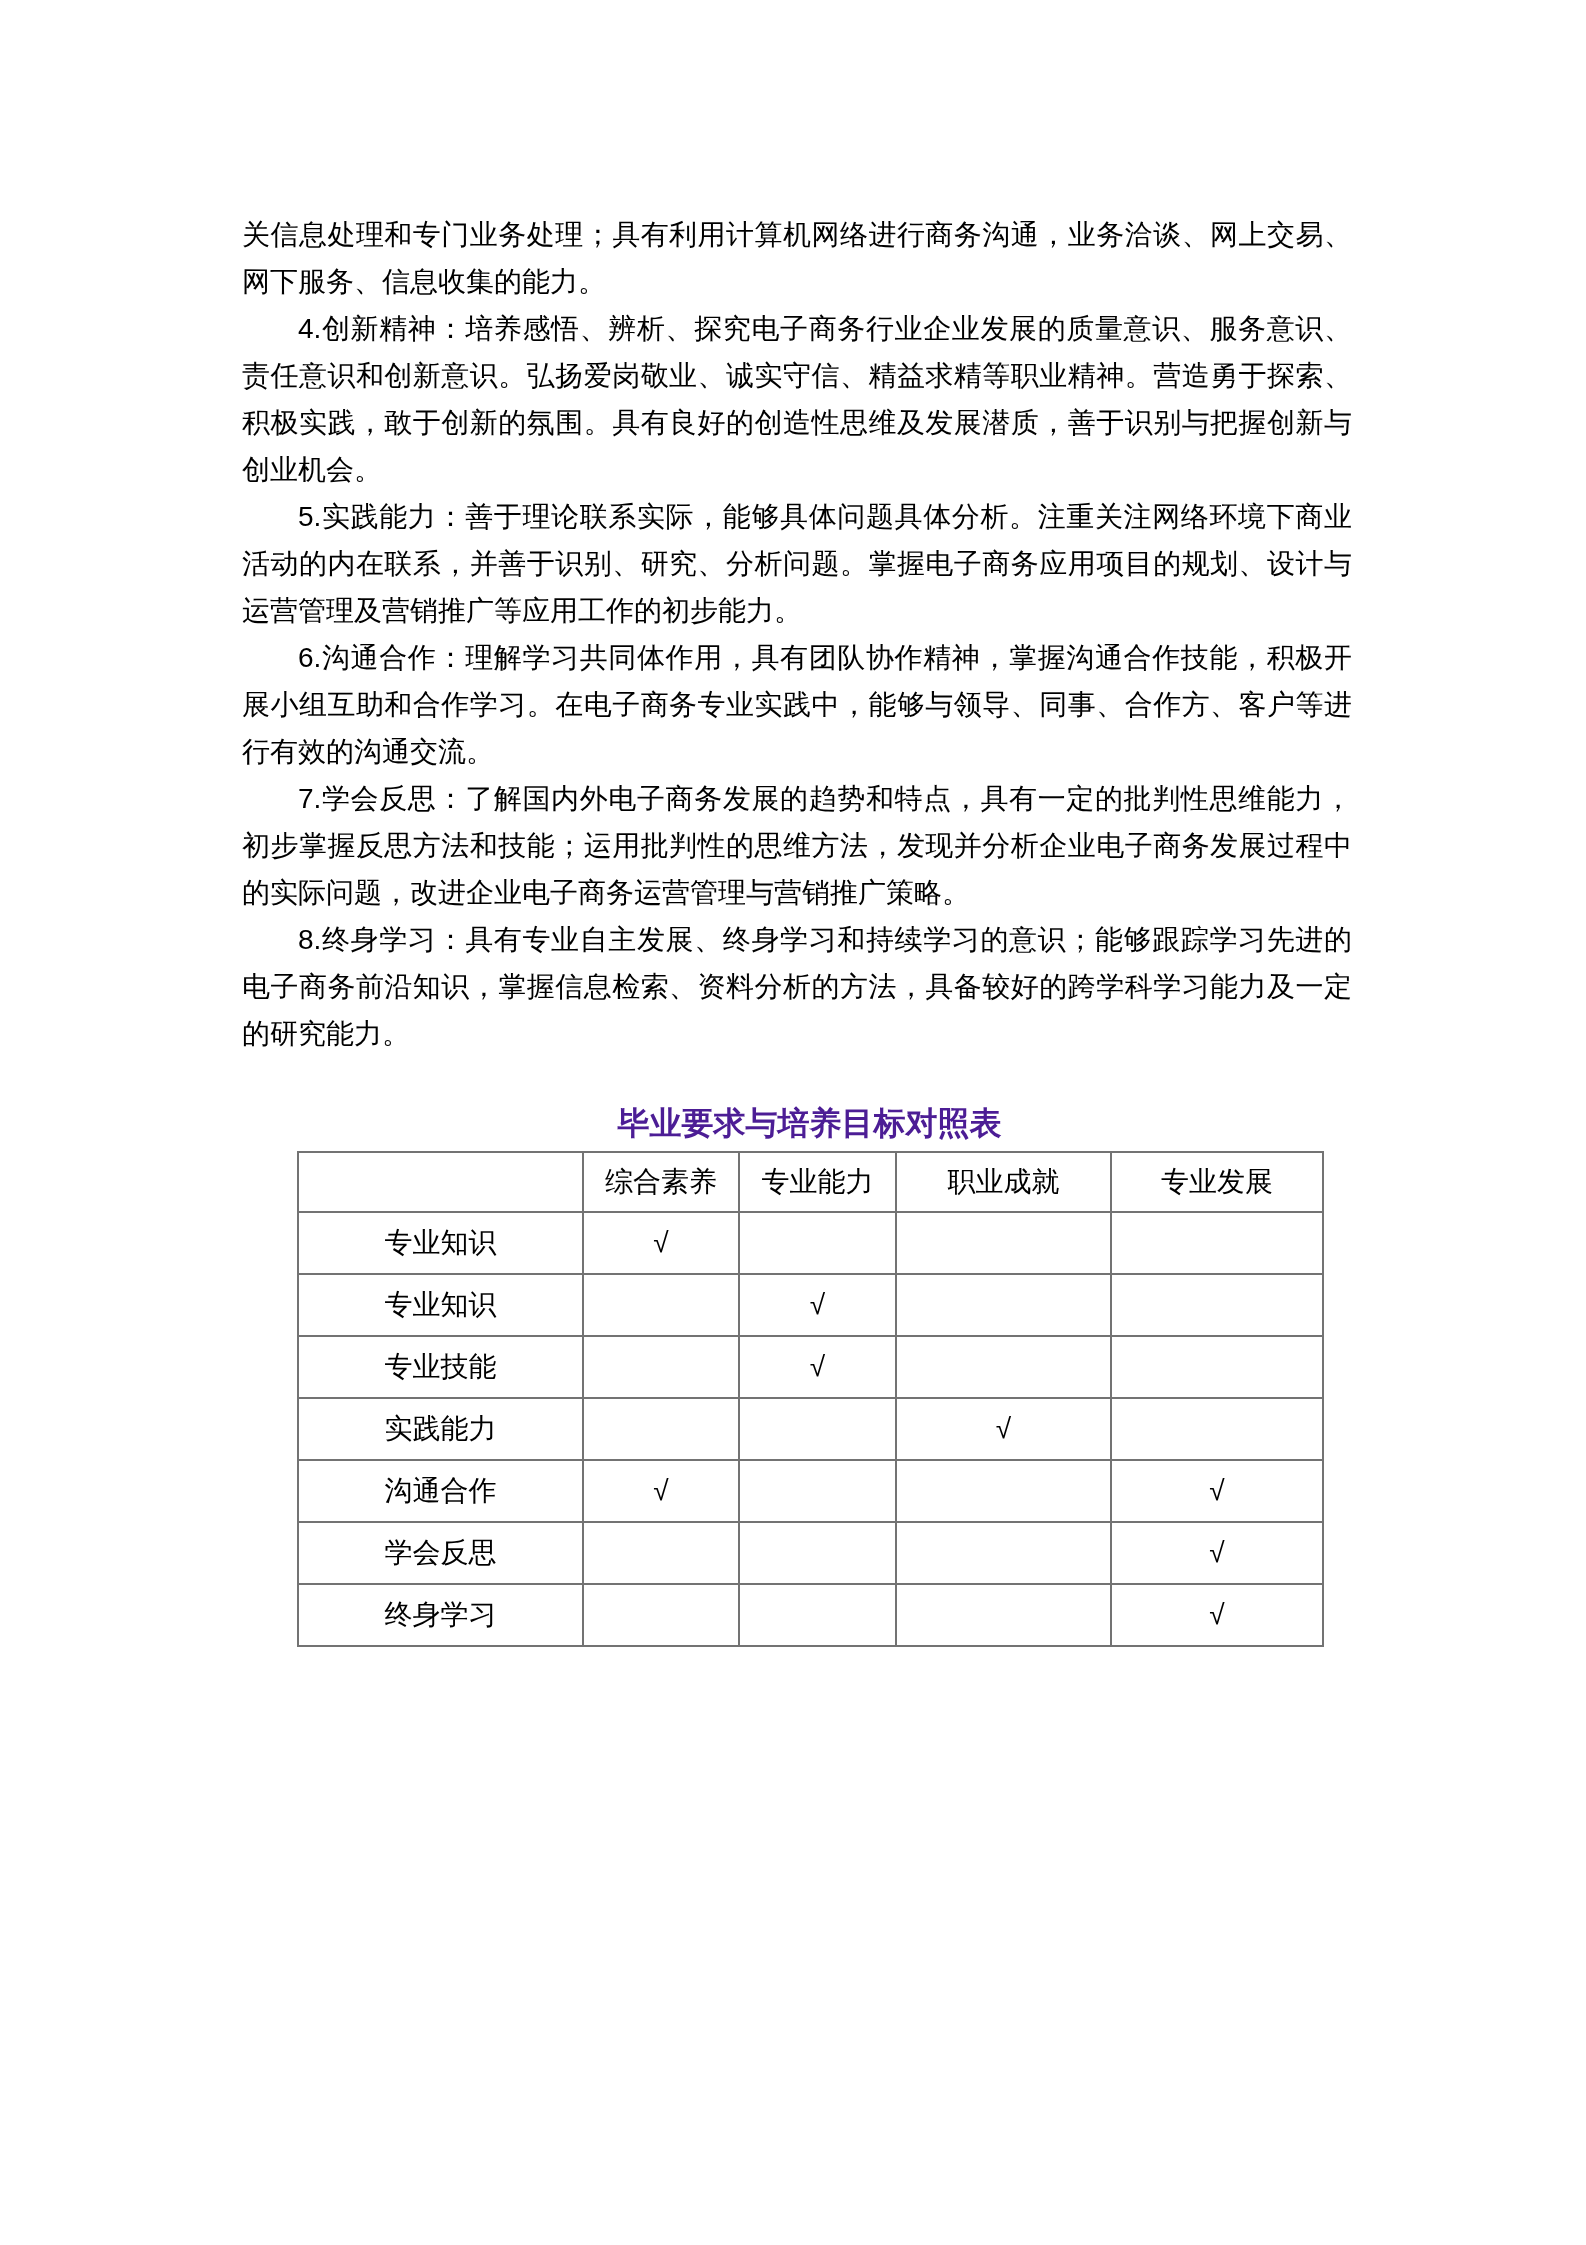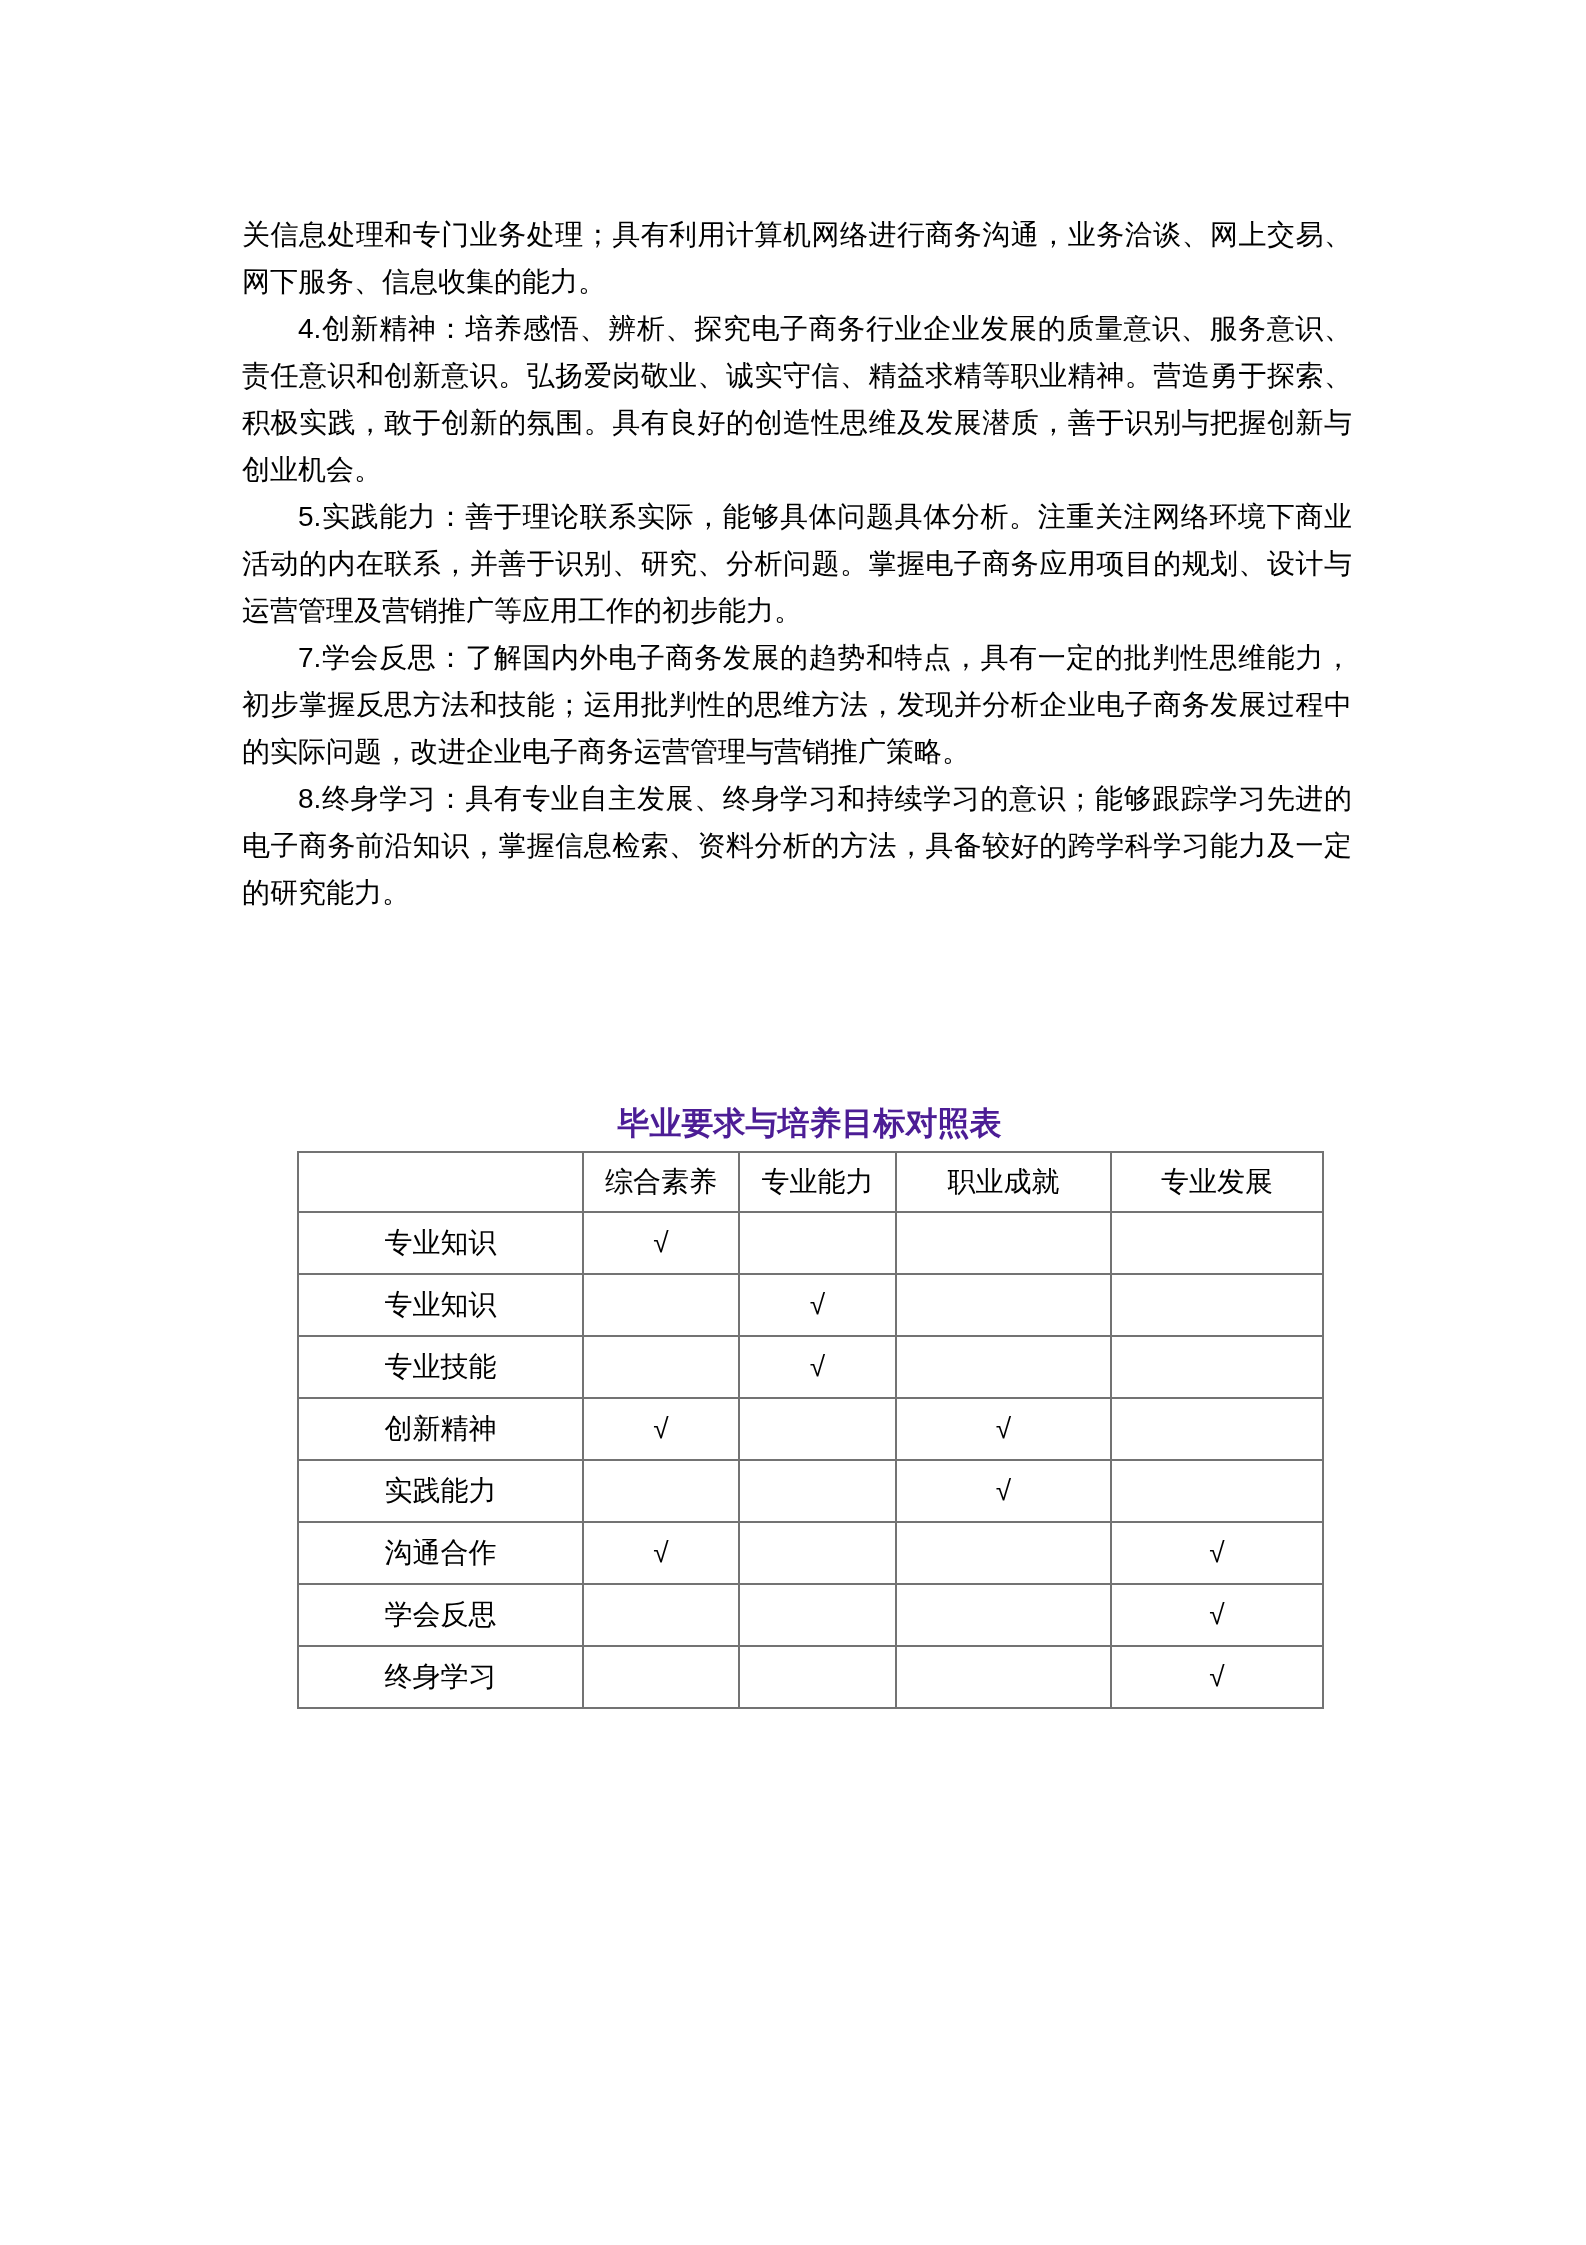--- a/index.html
+++ b/index.html
@@ -88,20 +88,21 @@
 </style>
 </head>
 <body>
 
 <div id="page">
 
   <div id="text-block">
     <p>关信息处理和专门业务处理；具有利用计算机网络进行商务沟通，业务洽谈、网上交易、网下服务、信息收集的能力。</p>
     <p class="indent">4.创新精神：培养感悟、辨析、探究电子商务行业企业发展的质量意识、服务意识、责任意识和创新意识。弘扬爱岗敬业、诚实守信、精益求精等职业精神。营造勇于探索、积极实践，敢于创新的氛围。具有良好的创造性思维及发展潜质，善于识别与把握创新与创业机会。</p>
     <p class="indent">5.实践能力：善于理论联系实际，能够具体问题具体分析。注重关注网络环境下商业活动的内在联系，并善于识别、研究、分析问题。掌握电子商务应用项目的规划、设计与运营管理及营销推广等应用工作的初步能力。</p>
+    <p class="indent">6.沟通合作：理解学习共同体作用，具有团队协作精神，掌握沟通合作技能，积极开展小组互助和合作学习。在电子商务专业实践中，能够与领导、同事、合作方、客户等进行有效的沟通交流。</p>
     <p class="indent">7.学会反思：了解国内外电子商务发展的趋势和特点，具有一定的批判性思维能力，初步掌握反思方法和技能；运用批判性的思维方法，发现并分析企业电子商务发展过程中的实际问题，改进企业电子商务运营管理与营销推广策略。</p>
     <p class="indent">8.终身学习：具有专业自主发展、终身学习和持续学习的意识；能够跟踪学习先进的电子商务前沿知识，掌握信息检索、资料分析的方法，具备较好的跨学科学习能力及一定的研究能力。</p>
   </div>
 
   <div id="table-section">
     <div class="table-title">毕业要求与培养目标对照表</div>
 
     <table class="mapping">
       <colgroup>
         <col style="width:285px">
@@ -135,27 +136,20 @@
           <td class="check"></td>
         </tr>
         <tr>
           <th>专业技能</th>
           <td class="check"></td>
           <td class="check">√</td>
           <td class="check"></td>
           <td class="check"></td>
         </tr>
         <tr>
-          <th>创新精神</th>
-          <td class="check">√</td>
-          <td class="check"></td>
-          <td class="check">√</td>
-          <td class="check"></td>
-        </tr>
-        <tr>
           <th>实践能力</th>
           <td class="check"></td>
           <td class="check"></td>
           <td class="check">√</td>
           <td class="check"></td>
         </tr>
         <tr>
           <th>沟通合作</th>
           <td class="check">√</td>
           <td class="check"></td>

